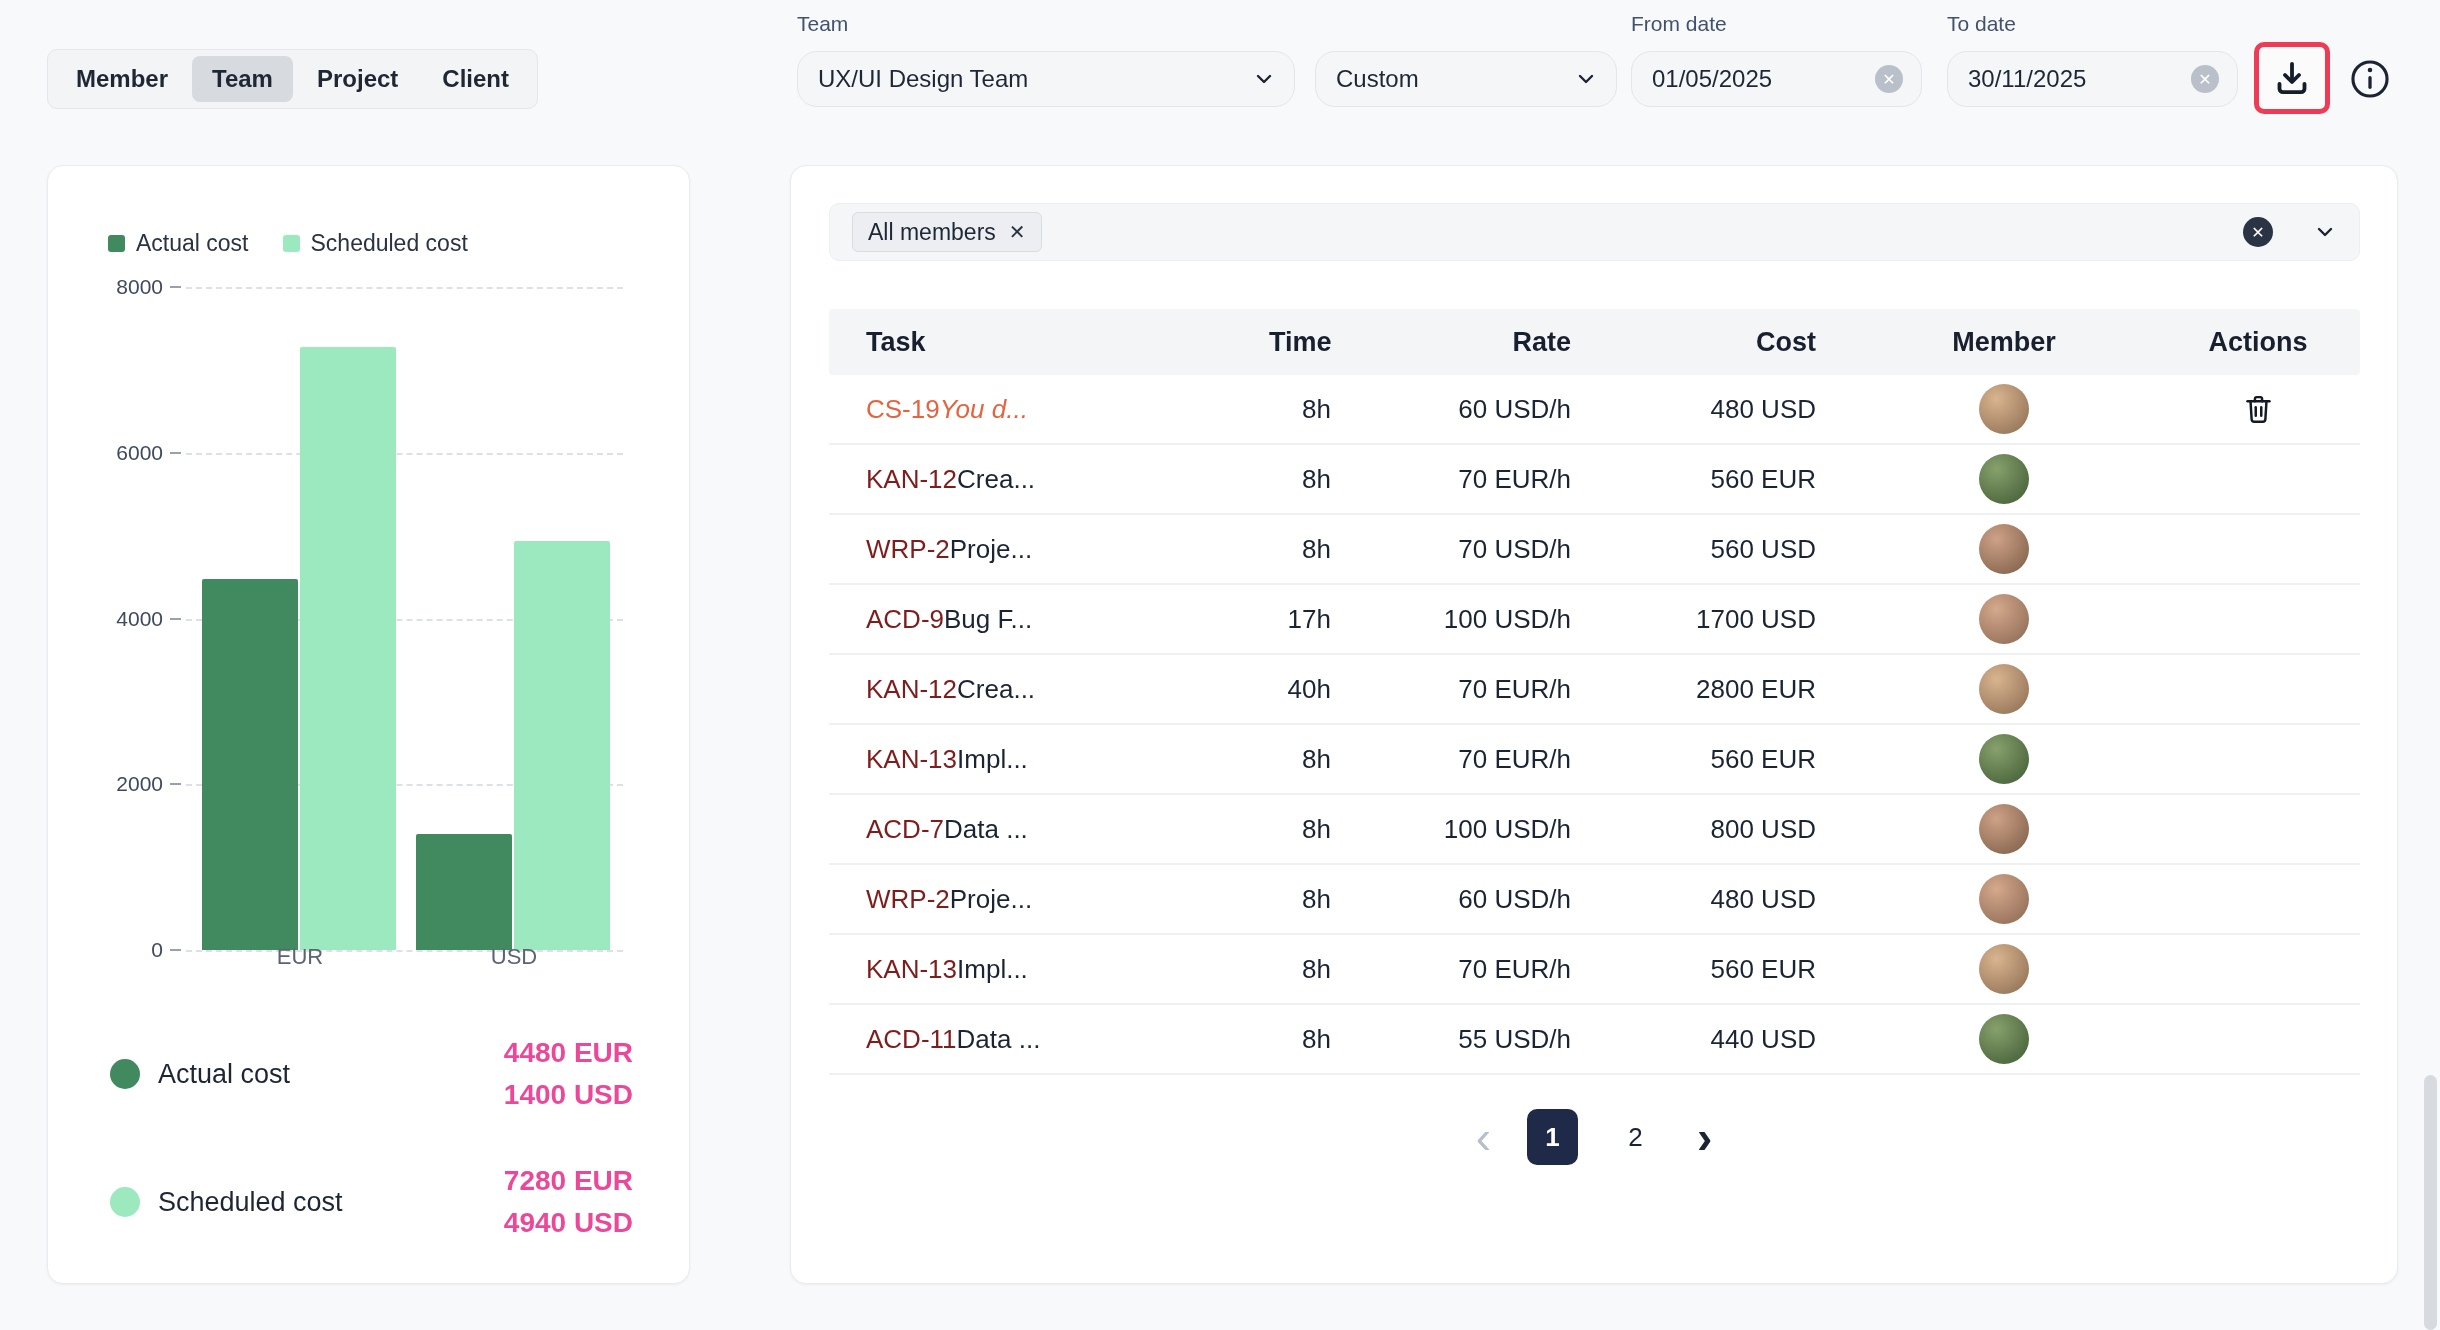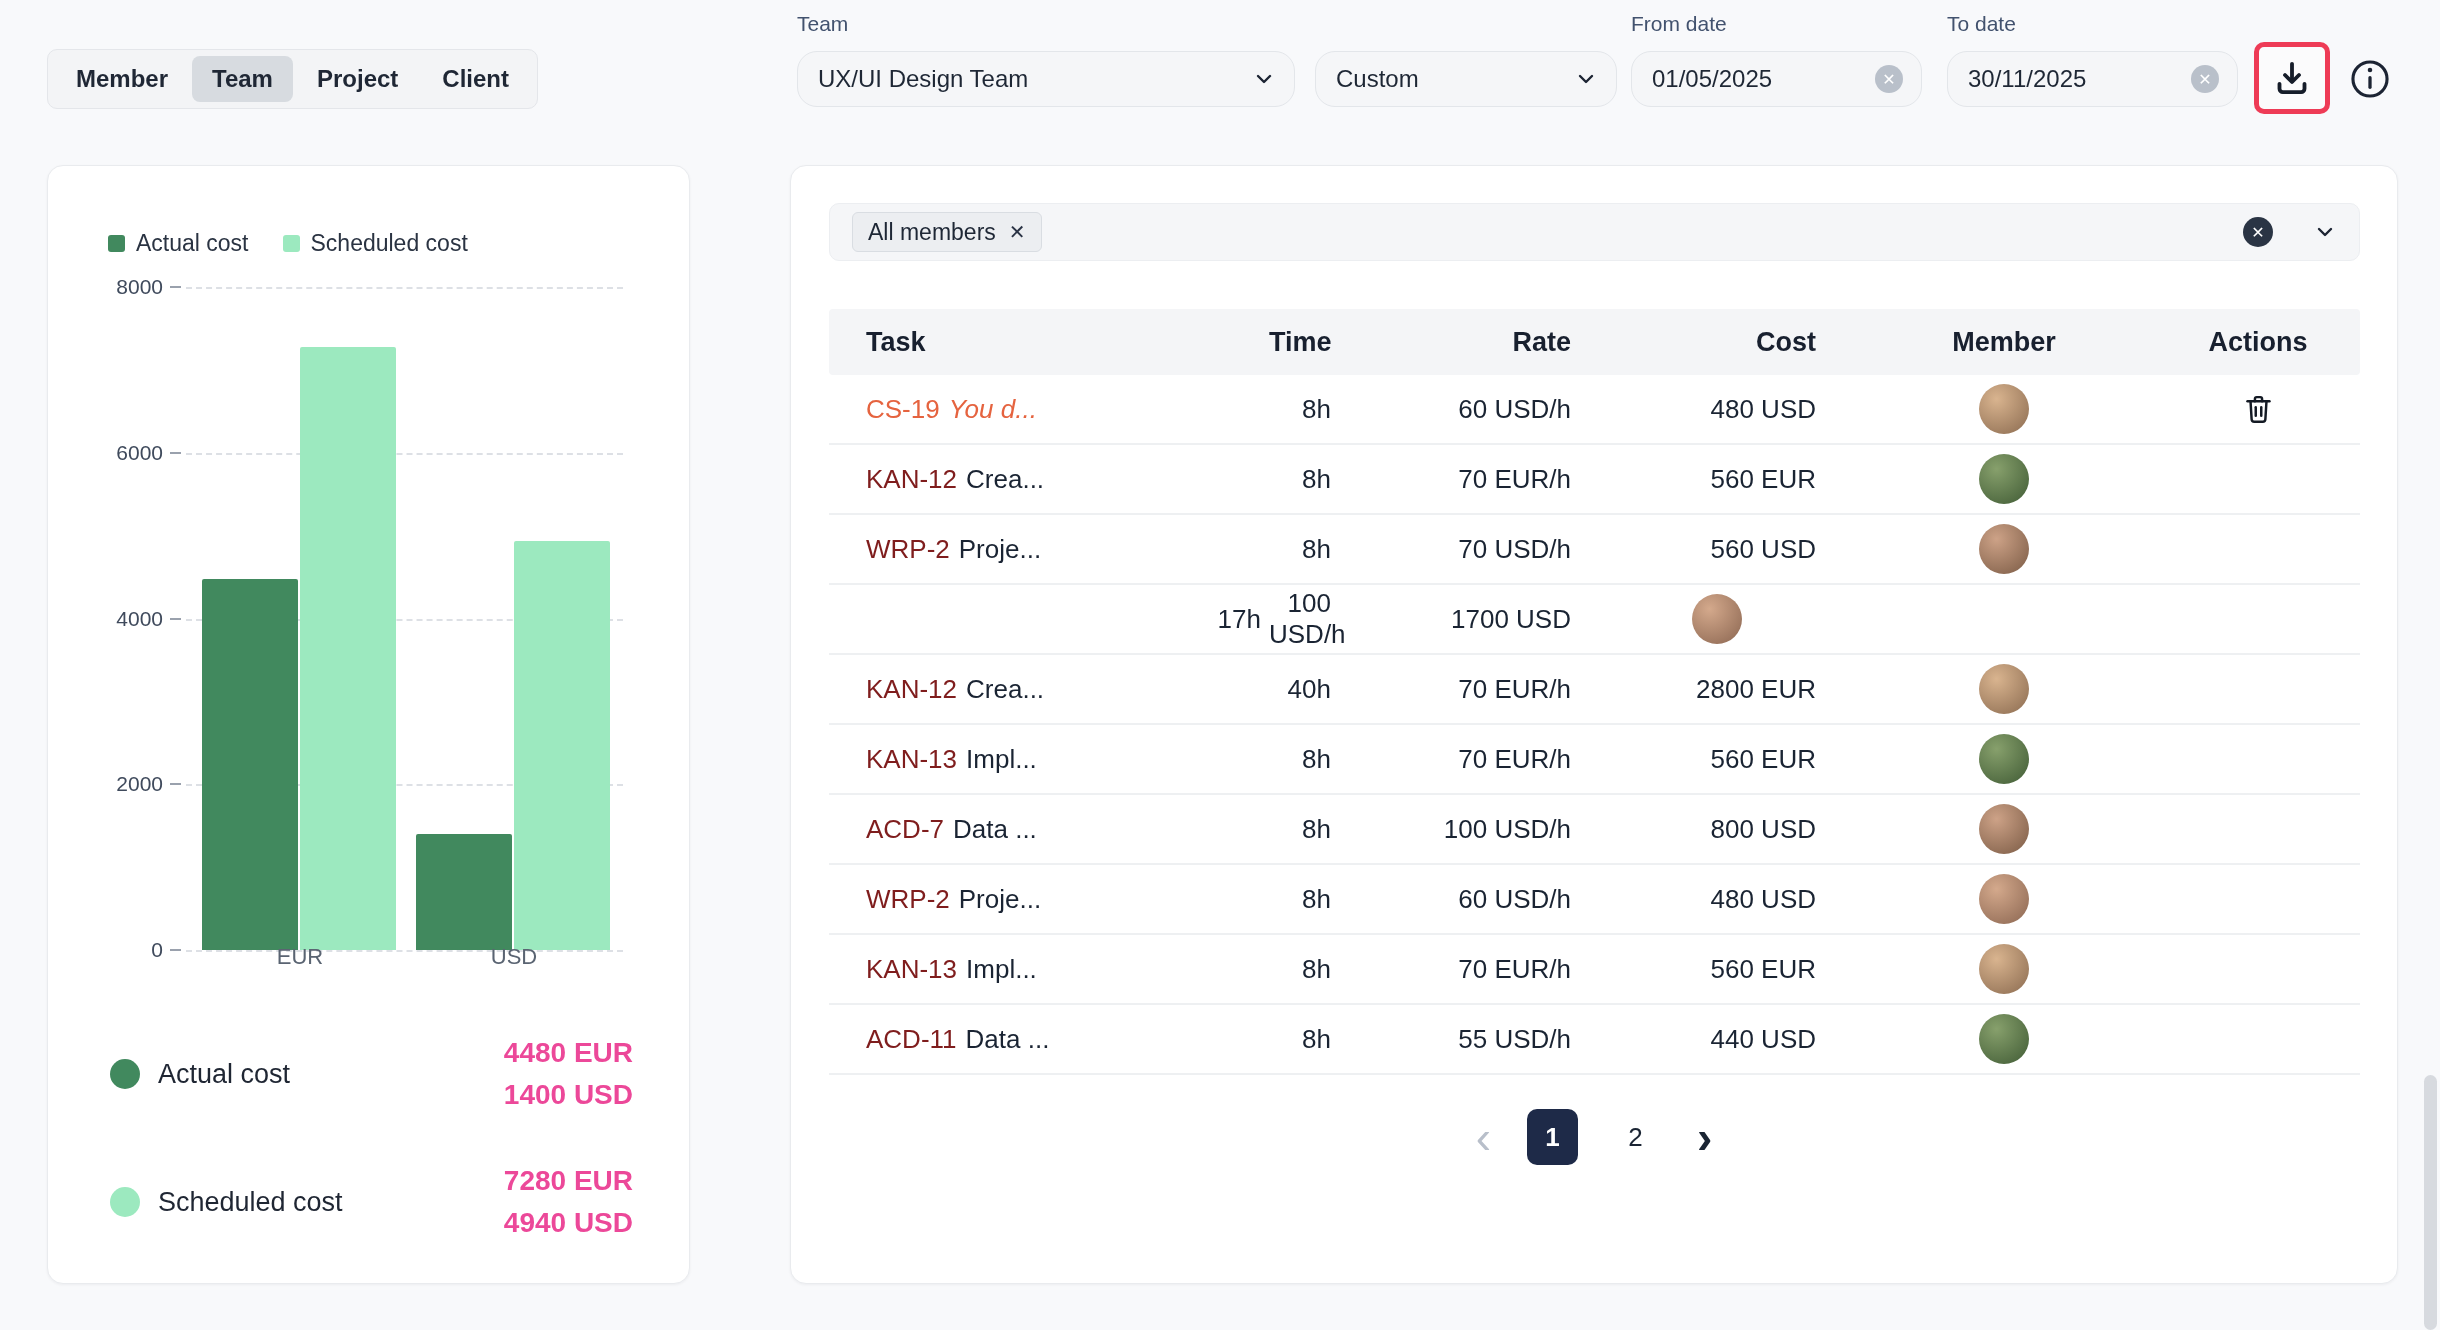--- a/index.html
+++ b/index.html
@@ -104,21 +104,21 @@
     display:grid; grid-template-columns:440px 70px 240px 245px 330px 208px;
     align-items:center;
   }
   .thead { height:66px; background:#f4f5f7; font-weight:700; font-size:27px; color:#18202f; border-radius:4px; }
   .trow { height:70px; border-bottom:2px solid #eef0f2; font-size:26px; color:#1a2433; }
   .c0 { padding-left:37px; }
   .c1,.c2,.c3 { text-align:right; padding-right:8px; }
   .c4 { display:flex; justify-content:center; padding-left:30px; }
   .c5 { display:flex; justify-content:center; }
   .task-id { color:#7f1d1d; cursor:pointer; }
-  .task-text { margin-left:9px; }
+  .task-text { }
   .trow.alert .task-id, .trow.alert .task-text { color:#e5633f; }
   .trow.alert .task-text { font-style:italic; }
   .avatar { width:50px; height:50px; border-radius:50%; display:inline-block; cursor:pointer; }
   .trash { display:flex; cursor:pointer; }
 
   
   .pagination {
     position:absolute; left:0; right:0; top:941px;
     display:flex; justify-content:center; align-items:center; gap:32px; height:60px;
   }
@@ -315,20 +315,21 @@
     <div class="c c0"><span class="task-id">WRP-2</span><span class="task-text">Proje...</span></div>
     <div class="c c1">8h</div>
     <div class="c c2">70 USD/h</div>
     <div class="c c3">560 USD</div>
     <div class="c c4">
             <span class="avatar" style="background: radial-gradient(circle at 35% 30%, rgb(205, 162, 135), rgb(122, 90, 68));"></span>
           </div>
     <div class="c c5"></div>
   </div>
         <div class="trow">
+    <div class="c c0"><span class="task-id">ACD-9</span><span class="task-text">Bug F...</span></div>
     <div class="c c1">17h</div>
     <div class="c c2">100 USD/h</div>
     <div class="c c3">1700 USD</div>
     <div class="c c4">
             <span class="avatar" style="background: radial-gradient(circle at 35% 30%, rgb(212, 169, 140), rgb(138, 101, 80));"></span>
           </div>
     <div class="c c5"></div>
   </div>
         <div class="trow">
     <div class="c c0"><span class="task-id">KAN-12</span><span class="task-text">Crea...</span></div>

